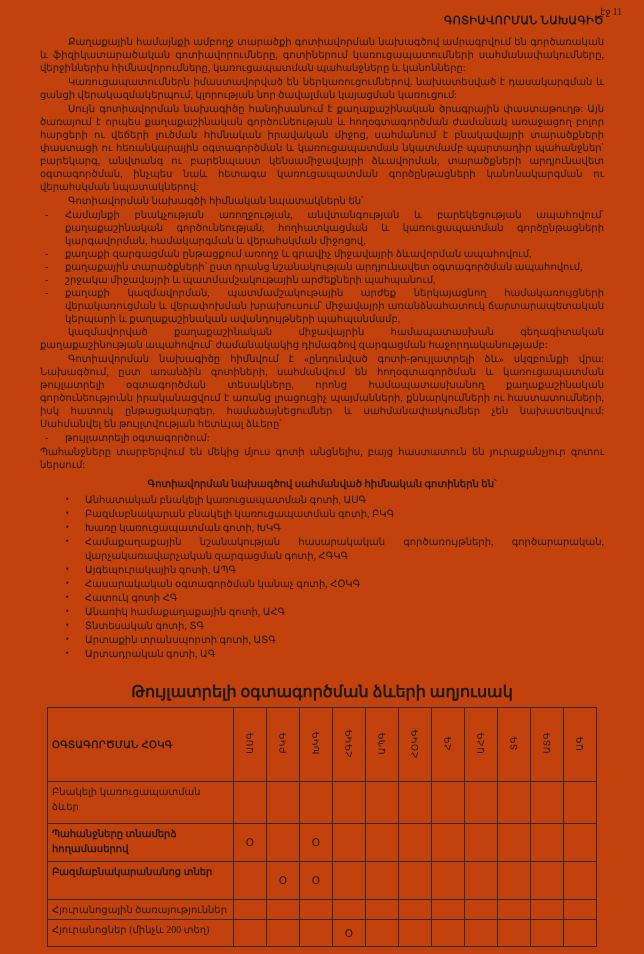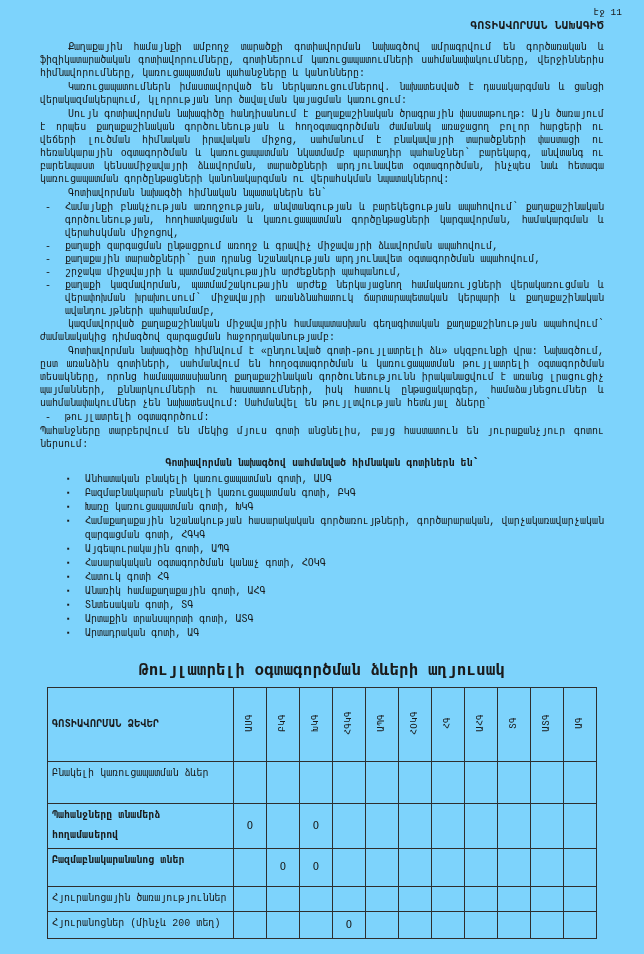--- a/index.html
+++ b/index.html
@@ -2,24 +2,24 @@
 <html><head>
 <meta charset="utf-8">
 <style>
   * { box-sizing: border-box; }
   html, body { margin: 0; padding: 0; background: #ffffff; }
   .page {
     position: relative;
     width: 644px;
     height: 954px;
     margin: 0 auto;
-    background: #7dd3fc;
-    padding: 6px 40px 0 40px;
+    background: #c2410c;
+    padding: 0 40px 0 40px;
     overflow: hidden;
-    font-family: Liberation Mono, monospace;
+    font-family: Liberation Serif, serif;
     font-size: 10px;
     line-height: 13px;
     color: #1b1b1b;
   }
   .page-number {
     position: absolute;
     top: 6px;
     right: 22px;
     font-size: 9.5px;
   }
@@ -50,21 +50,21 @@
   .corner-th { width: 186px; text-align: left; vertical-align: middle; font-size: 10px; font-weight: bold; padding: 4px 6px; letter-spacing: 0.3px; }
   .zone-th { width: 33px; height: 74px; text-align: center; vertical-align: middle; padding: 3px 0; font-weight: normal; }
   .zone-th .vert {
     display: inline-block;
     writing-mode: vertical-rl;
     transform: rotate(180deg);
     font-size: 9px;
     white-space: nowrap;
     letter-spacing: 0.5px;
   }
-  .label-td { text-align: left; vertical-align: top; line-height: 20px; padding: 3px 5px; font-size: 10px; }
+  .label-td { text-align: left; vertical-align: top; line-height: 15px; padding: 3px 5px; font-size: 10px; }
   .label-td.bold { font-weight: bold; }
   .mark-td { text-align: center; vertical-align: middle; font-size: 10.5px; }
   tbody tr:nth-child(1) > td { height: 42px; }
   tbody tr:nth-child(2) > td { height: 38px; }
   tbody tr:nth-child(3) > td { height: 38px; }
   tbody tr:nth-child(4) > td { height: 19px; }
   tbody tr:nth-child(5) > td { height: 27px; }
 </style>
 </head>
 <body>
@@ -107,21 +107,21 @@
       <li class="zone-item"><span class="square">▪</span><span>Անառիկ համաքաղաքային գոտի, ԱՀԳ</span></li>
       <li class="zone-item"><span class="square">▪</span><span>Տնտեսական գոտի, ՏԳ</span></li>
       <li class="zone-item"><span class="square">▪</span><span>Արտաքին տրանսպորտի գոտի, ԱՏԳ</span></li>
       <li class="zone-item"><span class="square">▪</span><span>Արտադրական գոտի, ԱԳ</span></li>
     </ul>
 
   <div class="table-caption">Թույլատրելի օգտագործման ձևերի աղյուսակ</div>
   <table class="uses">
     <thead>
       <tr>
-        <th class="corner-th">ԳՈՏԻԱՎՈՐՄԱՆ ՁԵՎԵՐ</th>
+        <th class="corner-th">ՕԳՏԱԳՈՐԾՄԱՆ ՀՕԿԳ</th>
       <th class="zone-th"><span class="vert">ԱՍԳ</span></th>
           <th class="zone-th"><span class="vert">ԲԿԳ</span></th>
           <th class="zone-th"><span class="vert">ԽԿԳ</span></th>
           <th class="zone-th"><span class="vert">ՀԳԿԳ</span></th>
           <th class="zone-th"><span class="vert">ԱՊԳ</span></th>
           <th class="zone-th"><span class="vert">ՀՕԿԳ</span></th>
           <th class="zone-th"><span class="vert">ՀԳ</span></th>
           <th class="zone-th"><span class="vert">ԱՀԳ</span></th>
           <th class="zone-th"><span class="vert">ՏԳ</span></th>
           <th class="zone-th"><span class="vert">ԱՏԳ</span></th>

